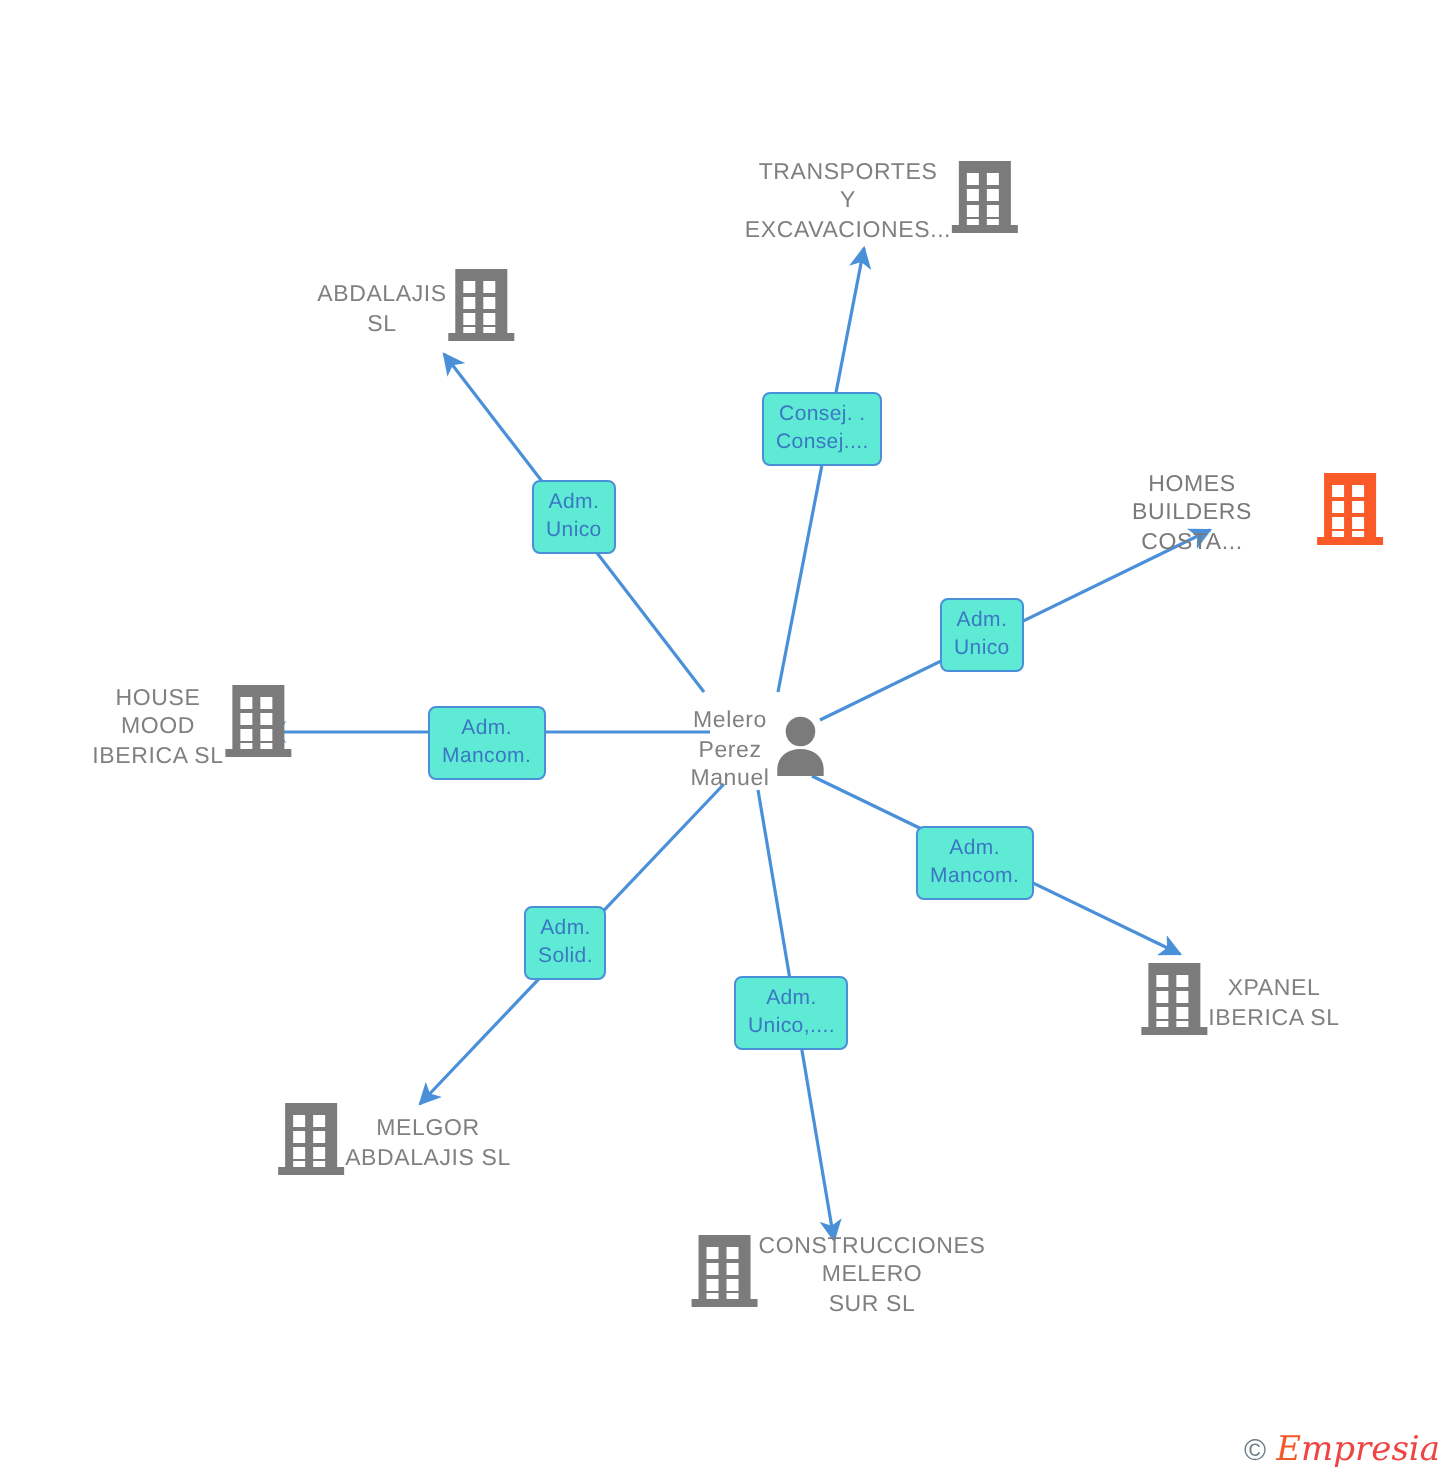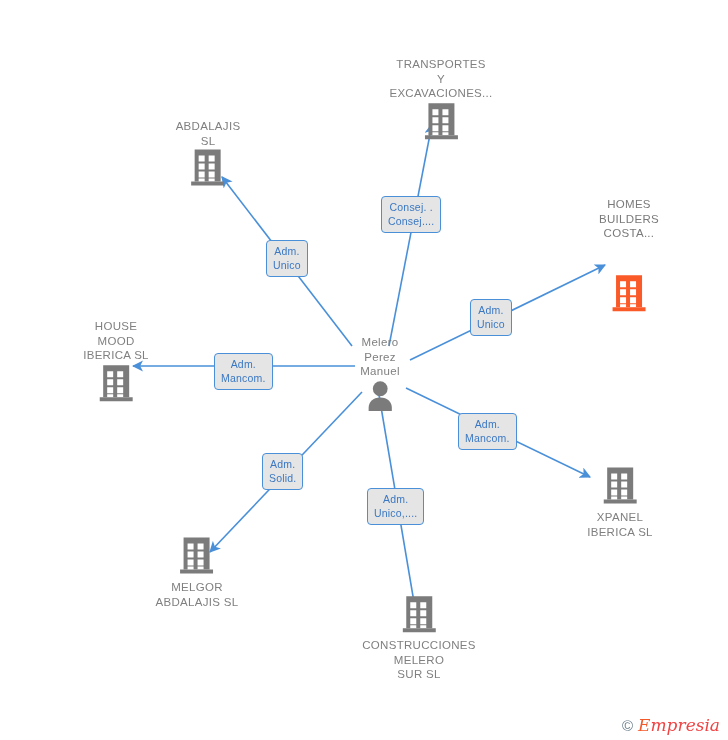--- a/index.html
+++ b/index.html
@@ -5,38 +5,38 @@
   html,body{margin:0;padding:0;}
   body{
     width:728px;height:740px;
     background:#ffffff;
     font-family:"Liberation Sans","DejaVu Sans",sans-serif;
     overflow:hidden;
   }
   #canvas{position:relative;width:728px;height:740px;}
   #edge-layer{position:absolute;left:0;top:0;width:728px;height:740px;}
 
-  .node{position:absolute;display:flex;flex-direction:column;align-items:center;}
+  .node{position:absolute;display:flex;flex-direction:row;align-items:center;}
   .node .caption{
     color:#808080;
     font-size:11.5px;
     line-height:14.5px;
     text-align:center;
     letter-spacing:.3px;
     white-space:pre-line;
     user-select:none;
   }
   .node.orange .caption{color:#7a7a7a;}
   .node .glyph{display:block;}
 
   .edge-label{
     position:absolute;
     border:1px solid #4a90d9;
     border-radius:4px;
-    background:#e5e5e5;
+    background:#5eead4;
     color:#3b78c3;
     font-size:10.5px;
     line-height:14px;
     text-align:center;
     padding:3px 6px 4px 6px;
     white-space:pre-line;
     letter-spacing:.2px;
     box-sizing:border-box;
     user-select:none;
   }
@@ -129,21 +129,21 @@
             <rect x="18" y="8" width="6" height="6" fill="#ffffff"></rect>
             <rect x="8" y="16" width="6" height="6" fill="#ffffff"></rect>
             <rect x="18" y="16" width="6" height="6" fill="#ffffff"></rect>
             <rect x="8" y="24" width="6" height="6" fill="#ffffff"></rect>
             <rect x="18" y="24" width="6" height="6" fill="#ffffff"></rect>
     <rect x="8" y="31" width="6" height="6" fill="#ffffff"></rect>
     <rect x="18" y="31" width="6" height="3" fill="#ffffff"></rect>
     <rect x="0.5" y="34" width="33" height="4" fill="#FA5A28"></rect>
   </svg></span>
       </div>
-      <div class="node" style="left: 116px; top: 363px; transform: translate(-50%, -50%);">
+      <div class="node" style="left: 96px; top: 363px; transform: translate(-50%, -50%); align-items: flex-end;">
         <div class="caption">HOUSE
 MOOD
 IBERICA  SL</div>
         <span class="glyph"><svg width="34" height="40" viewBox="0 0 34 40" xmlns="http://www.w3.org/2000/svg">
     <rect x="4" y="2" width="26" height="32" fill="#7b7b7b"></rect>
     <rect x="8" y="8" width="6" height="6" fill="#ffffff"></rect>
             <rect x="18" y="8" width="6" height="6" fill="#ffffff"></rect>
             <rect x="8" y="16" width="6" height="6" fill="#ffffff"></rect>
             <rect x="18" y="16" width="6" height="6" fill="#ffffff"></rect>
             <rect x="8" y="24" width="6" height="6" fill="#ffffff"></rect>

